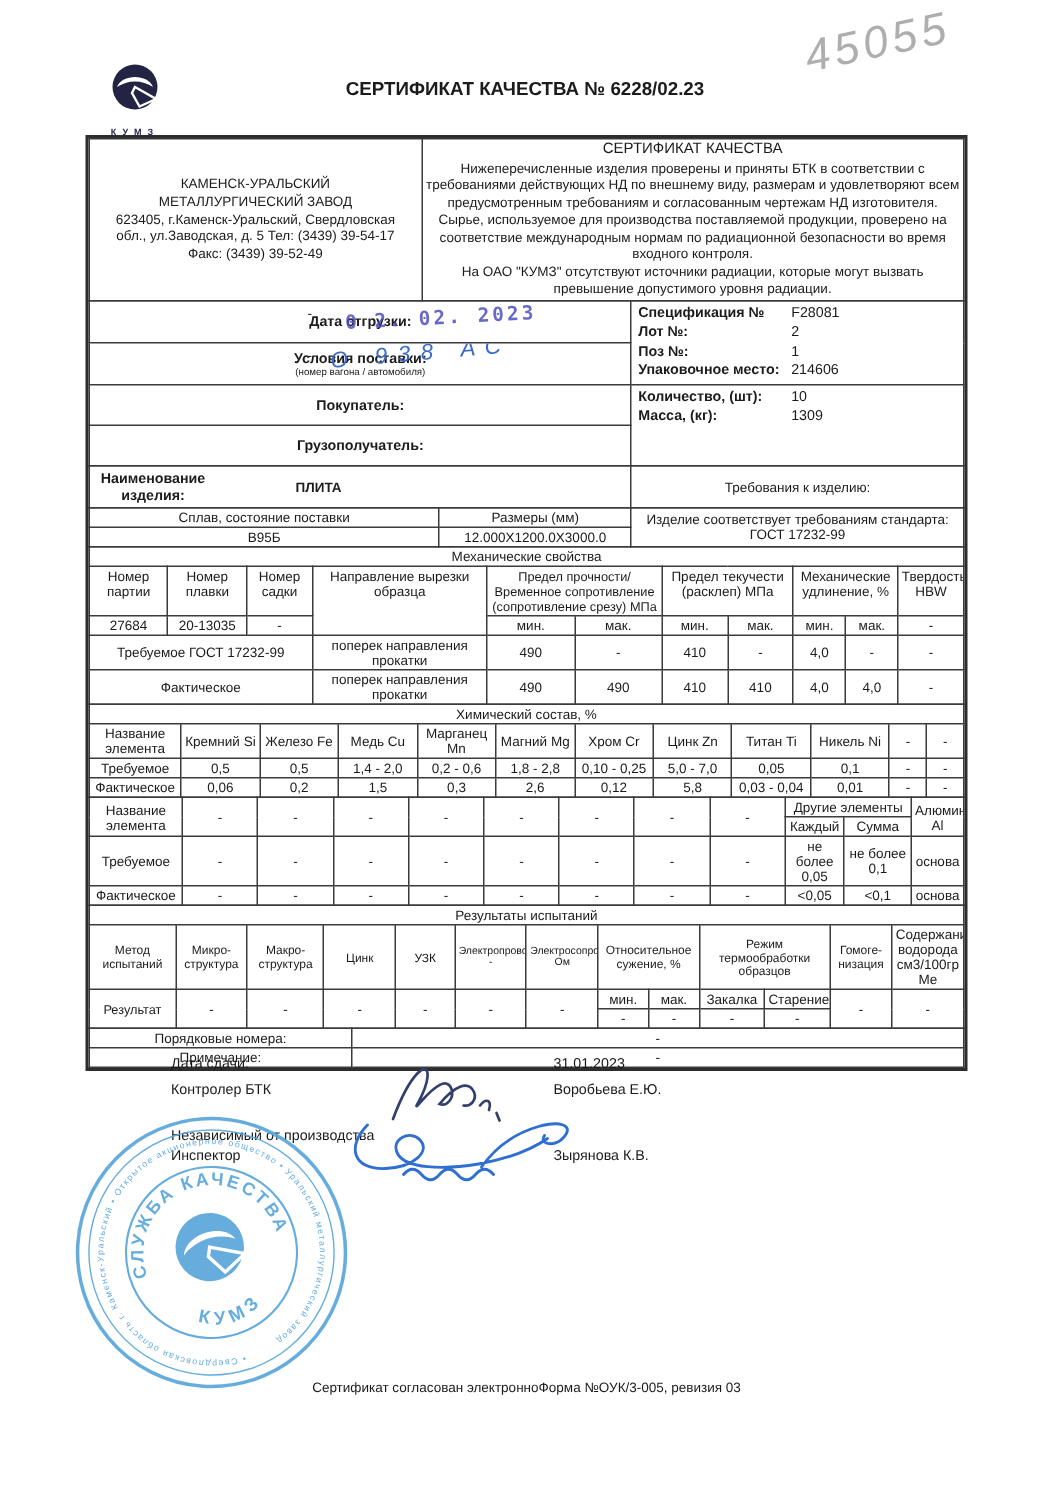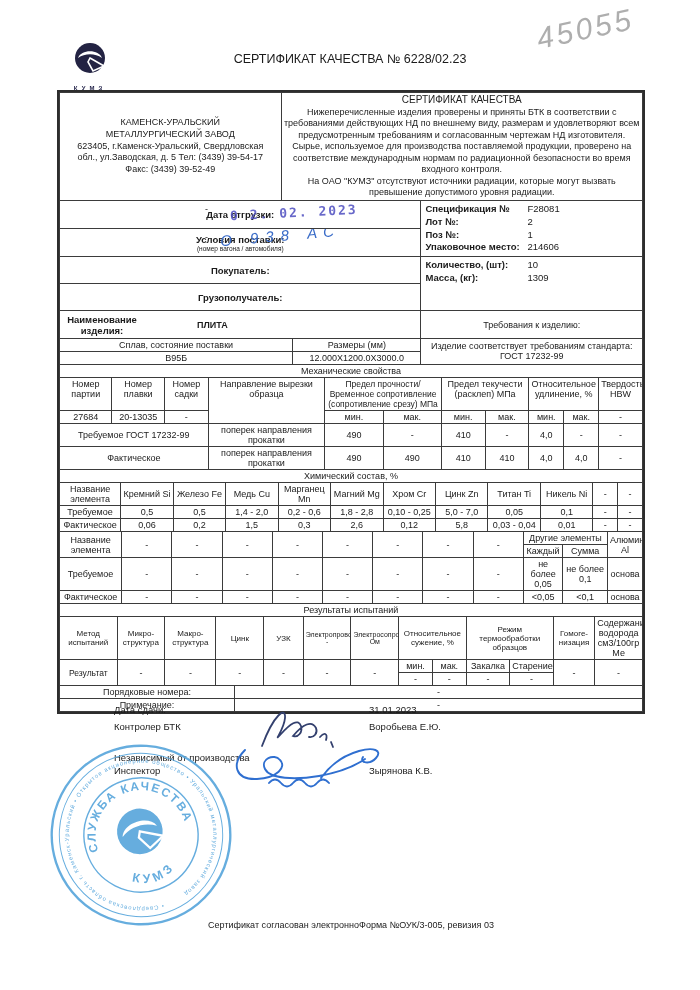--- a/index.html
+++ b/index.html
@@ -6,21 +6,21 @@
   html,body { width:700px; height:990px; }
   body { background:#fff; font-family:"Liberation Sans", sans-serif; color:#1b1b1b; }
   .page { position:relative; width:700px; height:990px; overflow:hidden; background:#ffffff; }
 
   
   .hand-number { position:absolute; top:12px; right:66px; font-size:30px; color:#9a9a9a;
                  font-style:italic; letter-spacing:3px; transform:rotate(-12deg); opacity:.8; }
   .logo { position:absolute; left:60px; top:42px; width:60px; text-align:center; }
   .logo-label { font-size:6px; letter-spacing:4px; color:#24244a; font-weight:bold; margin-top:1px; }
   .titles { position:absolute; left:0; right:0; top:52px; text-align:center; }
-  .t1 { font-size:12.5px; font-weight:normal; }
+  .t1 { font-size:12.5px; font-weight:bold; }
   .t2 { font-size:11px; margin-top:3px; }
 
   
   .doc { position:absolute; left:57px; top:90px; width:588px; border:2px solid #2d2d2d; background:#fff; }
   table.t { border-collapse:collapse; width:100%; table-layout:fixed; margin-top:-1px; }
   table.t:first-child { margin-top:0; }
   .t th, .t td { border:1px solid #3b3b3b; padding:1px 2px; font-size:9px; font-weight:normal;
                  text-align:center; vertical-align:middle; overflow:hidden; }
   .title-cell { font-size:10px; padding:2px; }
   .left { text-align:left; }
@@ -222,21 +222,21 @@
           <tr>
             <td colspan="11" class="title-cell">Механические свойства</td>
           </tr>
       <tr>
         <th style="vertical-align:top;">Номер партии</th>
         <th style="vertical-align:top;">Номер плавки</th>
         <th style="vertical-align:top;">Номер садки</th>
         <th rowspan="2" style="vertical-align:top;">Направление вырезки образца</th>
         <th colspan="2" style="vertical-align:top; font-size:8.5px;">Предел прочности/ Временное сопротивление (сопротивление срезу) МПа</th>
         <th colspan="2" style="vertical-align:top;">Предел текучести (расклеп) МПа</th>
-        <th colspan="2" style="vertical-align:top;">Относительное удлинение, %</th>
+        <th colspan="2" style="vertical-align:top;">Механические удлинение, %</th>
         <th style="vertical-align:top;">Твердость HBW</th>
       </tr>
       <tr>
         <td>27684</td>
         <td>20-13035</td>
         <td>-</td>
         <td>мин.</td>
         <td>мак.</td>
         <td>мин.</td>
         <td>мак.</td>

